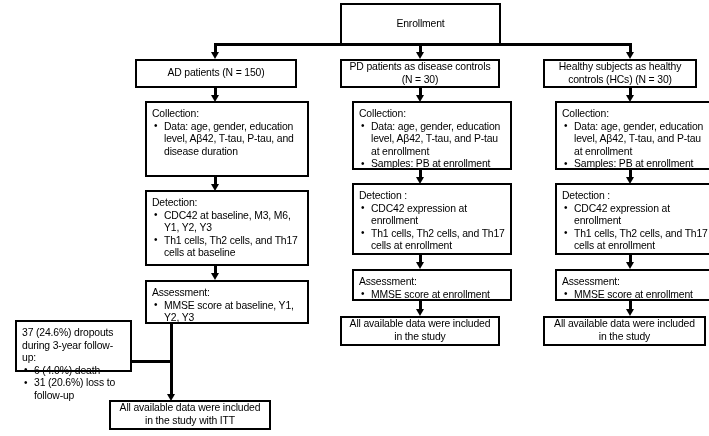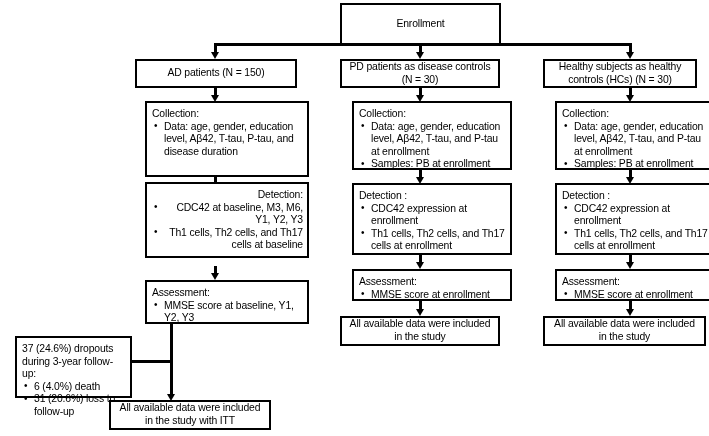--- a/index.html
+++ b/index.html
@@ -127,21 +127,21 @@
   <div class="box left" style="left:133px; top:101px; width:164px; height:76px;">
     <span class="hdr">Collection:</span>
     <ul class="bul">
       <li>Data: age, gender, education level, Aβ42, T-tau, P-tau, and disease duration</li>
     </ul>
   </div>
 
   <div class="vline" style="left:214px; top:177px; height:9px;"></div>
   <div class="arrowdown" style="left:210.5px; top:184px;"></div>
 
-  <div class="box left" style="left:133px; top:182px; width:164px; height:76px;text-align:right;">
+  <div class="box left" style="left:133px; top:190px; width:164px; height:76px;">
     <span class="hdr">Detection:</span>
     <ul class="bul">
       <li>CDC42 at baseline, M3, M6, Y1, Y2, Y3</li>
       <li>Th1 cells, Th2 cells, and Th17 cells at baseline</li>
     </ul>
   </div>
 
   <div class="vline" style="left:214px; top:266px; height:9px;"></div>
   <div class="arrowdown" style="left:210.5px; top:273px;"></div>
 
@@ -151,21 +151,21 @@
       <li>MMSE score at baseline, Y1, Y2, Y3</li>
     </ul>
   </div>
 
   <div class="vline" style="left:170px; top:324px; height:72px;"></div>
 
   <div class="hline" style="left:120px; top:360px; width:52px;"></div>
   <div class="arrowleft" style="left:113px; top:356px;"></div>
   <div class="arrowdown" style="left:166.5px; top:394px;"></div>
 
-  <div class="box left" style="left:3px; top:336px; width:117px; height:62px;">
+  <div class="box left" style="left:3px; top:320px; width:117px; height:52px;">
     <span class="hdr" style="white-space:normal;">37 (24.6%) dropouts during 3-year follow-up:</span>
     <ul class="bul">
       <li>6 (4.0%) death</li>
       <li>31 (20.6%) loss to follow-up</li>
     </ul>
   </div>
 
   <div class="box center" style="left:109px; top:400px; width:162px; height:30px;">
     <span class="ctext">All available data were included in the study with ITT</span>
   </div>

